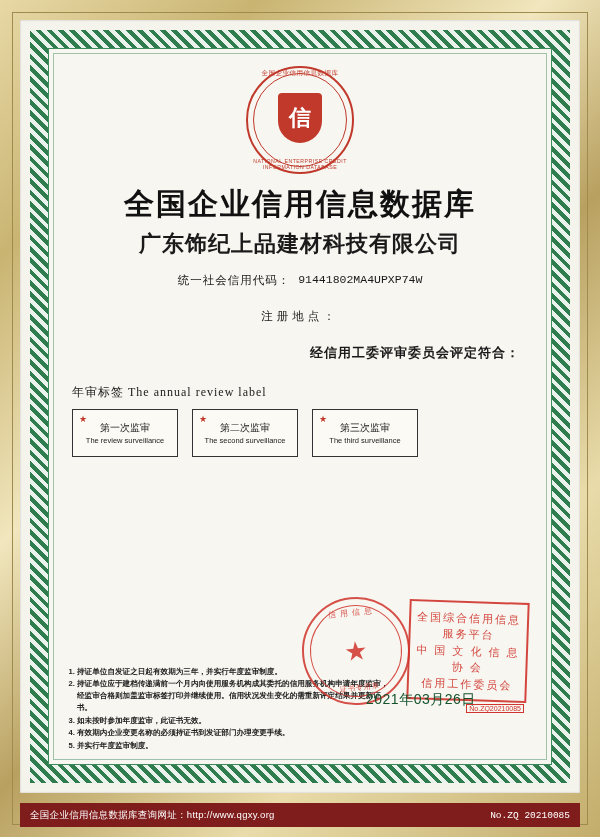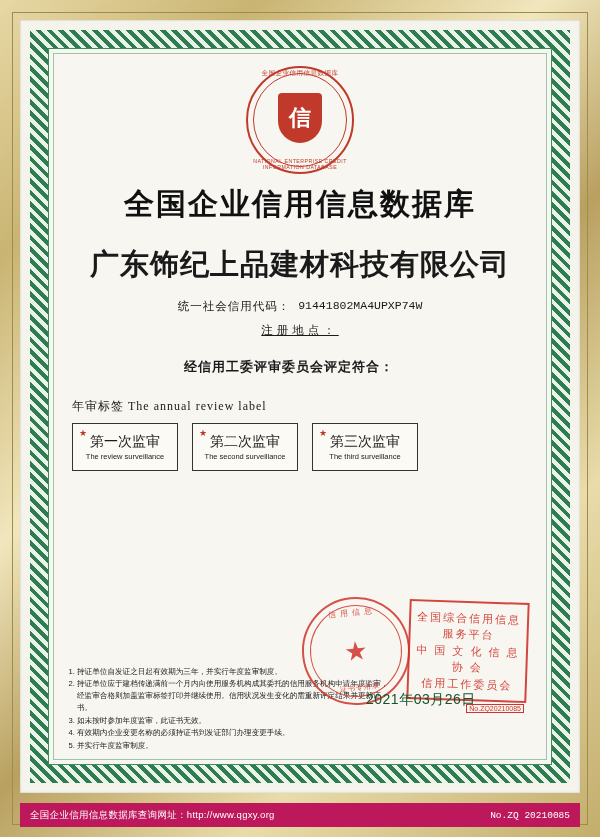--- a/index.html
+++ b/index.html
@@ -88,58 +88,58 @@
   }
   .cert-no{
     margin-top:20px;font-size:12px;letter-spacing:.5px;
   }
   .cert-no .label{letter-spacing:3px;}
   .cert-no .value{font-family:"Liberation Mono",monospace;font-weight:bold;margin-left:6px;}
   .zizhengming{
     margin-top:16px;font-size:17px;font-weight:bold;letter-spacing:4px;
   }
   .company{
-    margin-top:20px;font-size:29px;font-weight:bold;letter-spacing:1px;
+    margin-top:4px;font-size:22px;font-weight:bold;letter-spacing:1px;
   }
   .kv{
     margin-top:14px;font-size:11.5px;display:flex;justify-content:center;gap:8px;
   }
   .kv .k{letter-spacing:1px;}
   .kv .v{font-family:"Liberation Mono",monospace;}
-  .kv2{margin-top:9px;text-decoration:underline;}
+  .kv2{margin-top:21px;}
   .kv2 .k{letter-spacing:4px;}
   .approve{
-    margin-top:20px;font-size:13px;font-weight:bold;text-align:center;padding-right:22px;letter-spacing:1px;
+    margin-top:20px;font-size:13px;font-weight:bold;text-align:right;padding-right:22px;letter-spacing:1px;
   }
   .award{
     margin-top:6px;font-size:34px;font-weight:bold;letter-spacing:6px;
   }
   .review-label{
     margin-top:22px;text-align:left;padding-left:14px;font-size:12px;letter-spacing:1px;font-family:Liberation Serif, serif;
   }
   .boxes{
     margin-top:8px;display:flex;gap:14px;padding-left:14px;
   }
   .box{
     width:104px;height:46px;border:1px solid #333;background:#fbfaf4;
     display:flex;flex-direction:column;align-items:center;justify-content:center;gap:2px;
     position:relative;
   }
   .box .star{
     position:absolute;left:6px;top:5px;color:#c0392b;font-size:9px;line-height:1;
   }
-  .box .cn{font-size:14px;}
+  .box .cn{font-size:10px;}
   .box .en{font-size:7.5px;color:#222;line-height:1.15;text-align:center;}
   .bottom{
     position:absolute;left:6px;right:6px;bottom:4px;
   }
   .notes{
     width:330px;text-align:left;font-size:7.6px;line-height:1.55;color:#222;
   }
-  .notes li{margin-bottom:1px;}
+  .notes li{margin-bottom:1px;font-weight:bold;}
   .notes ol{margin:0;padding-left:13px;}
   .stamp-area{
     position:absolute;right:0;bottom:38px;width:240px;height:120px;
   }
   .stamp-round{
     position:absolute;left:6px;top:2px;width:104px;height:104px;border-radius:50%;
     border:2.5px solid #d0342c;color:#d0342c;opacity:.85;
     transform:rotate(-6deg);
   }
   .stamp-round .r2{position:absolute;inset:6px;border:1px solid #d0342c;border-radius:50%;}
@@ -164,21 +164,21 @@
   }
   .stamp-code{
     position:absolute;right:12px;bottom:2px;font-size:7px;color:#d0342c;
     border:1px solid #d0342c;padding:0 2px;
   }
   .issuer{
     position:absolute;right:10px;bottom:10px;font-size:10.5px;letter-spacing:1px;color:#111;
   }
   .footer{
     position:absolute;left:20px;right:20px;bottom:10px;height:24px;
-    background:#be185d;color:#fff;display:flex;align-items:center;
+    background:#7f1d1d;color:#fff;display:flex;align-items:center;
     justify-content:space-between;padding:0 10px;box-sizing:border-box;font-size:9.5px;
   }
   .footer .site{letter-spacing:.3px;}
   .footer .no{font-family:"Liberation Mono",monospace;}
 </style>
 </head>
 <body>
 
 <div class="cert">
   <div class="gold-frame"></div>

